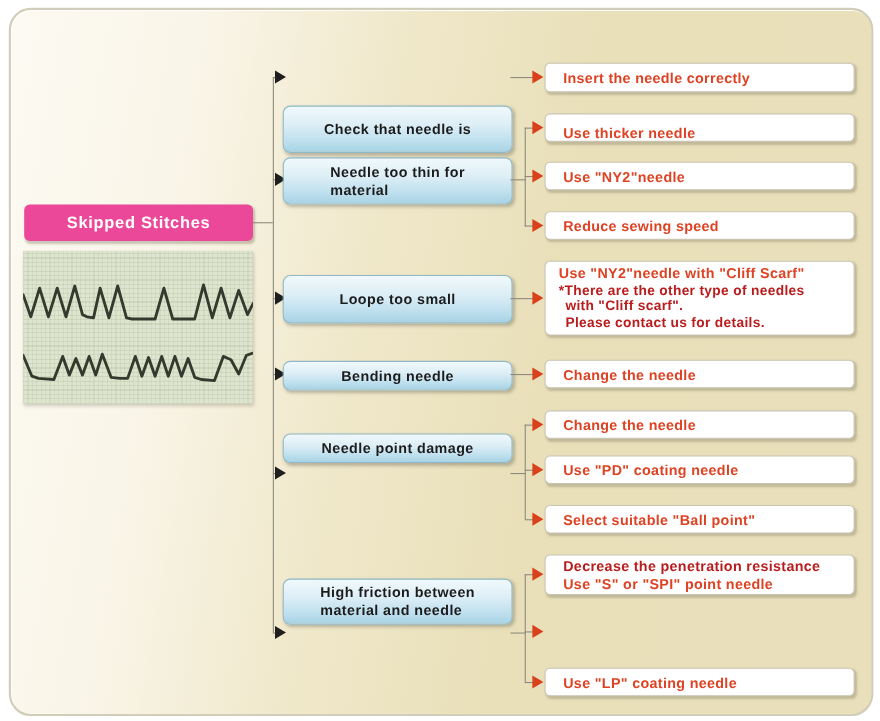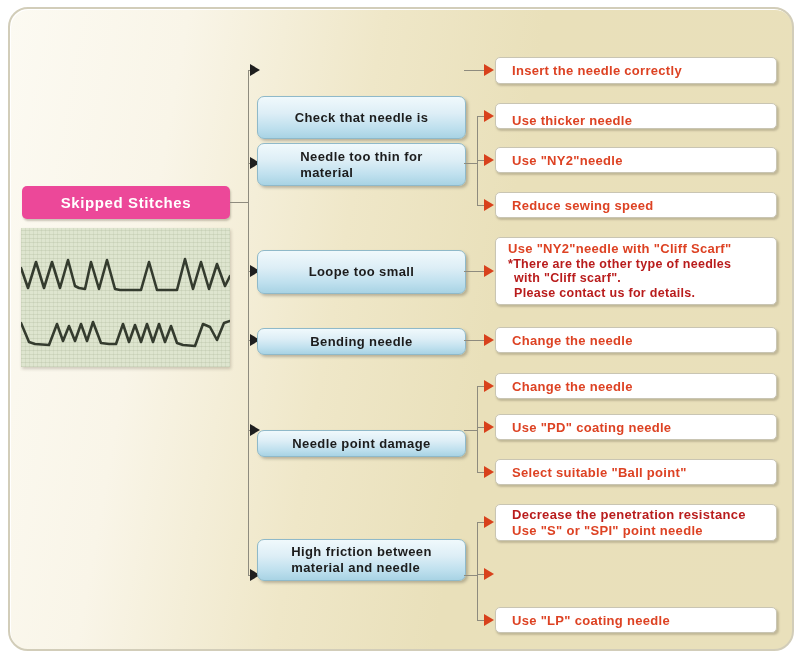--- a/index.html
+++ b/index.html
@@ -114,26 +114,26 @@
   <div class="cause center" style="top:250px;height:42px;">
     <div class="lines">
       <div>Loope too small</div>
     </div>
   </div>
   <div class="cause center" style="top:328px;height:25px;">
     <div class="lines">
       <div>Bending needle</div>
     </div>
   </div>
-  <div class="cause center" style="top:430px;height:25px;">
+  <div class="cause center" style="top:394px;height:25px;">
     <div class="lines">
       <div>Needle point damage</div>
     </div>
   </div>
-  <div class="cause" style="top:539px;height:40px;">
+  <div class="cause" style="top:526px;height:40px;">
     <div class="lines">
       <div>High friction between</div>
       <div>material and needle</div>
     </div>
   </div>
 
   <div class="hline" style="left:464px;top:70px;width:22px;"></div>
   <div class="arr-red" style="left:484px;top:64px;"></div>
 
   <div class="hline" style="left:464px;top:163px;width:14px;"></div>

